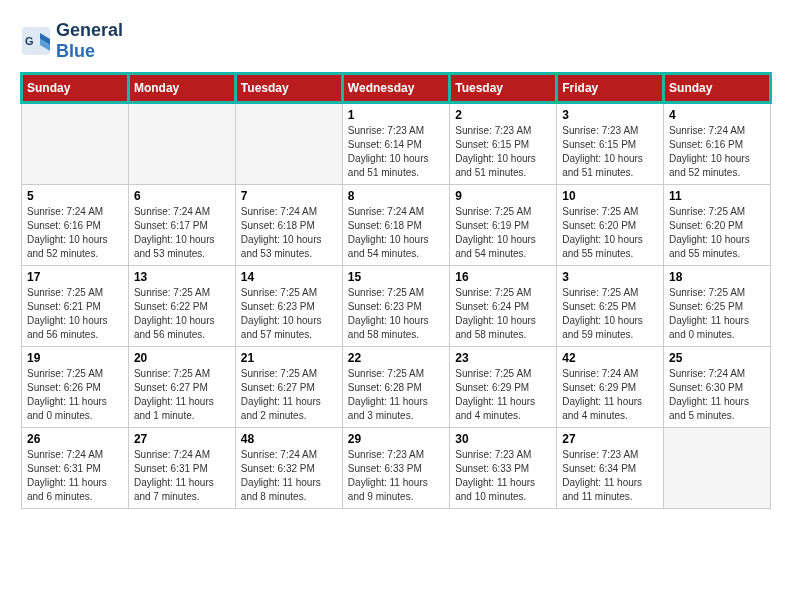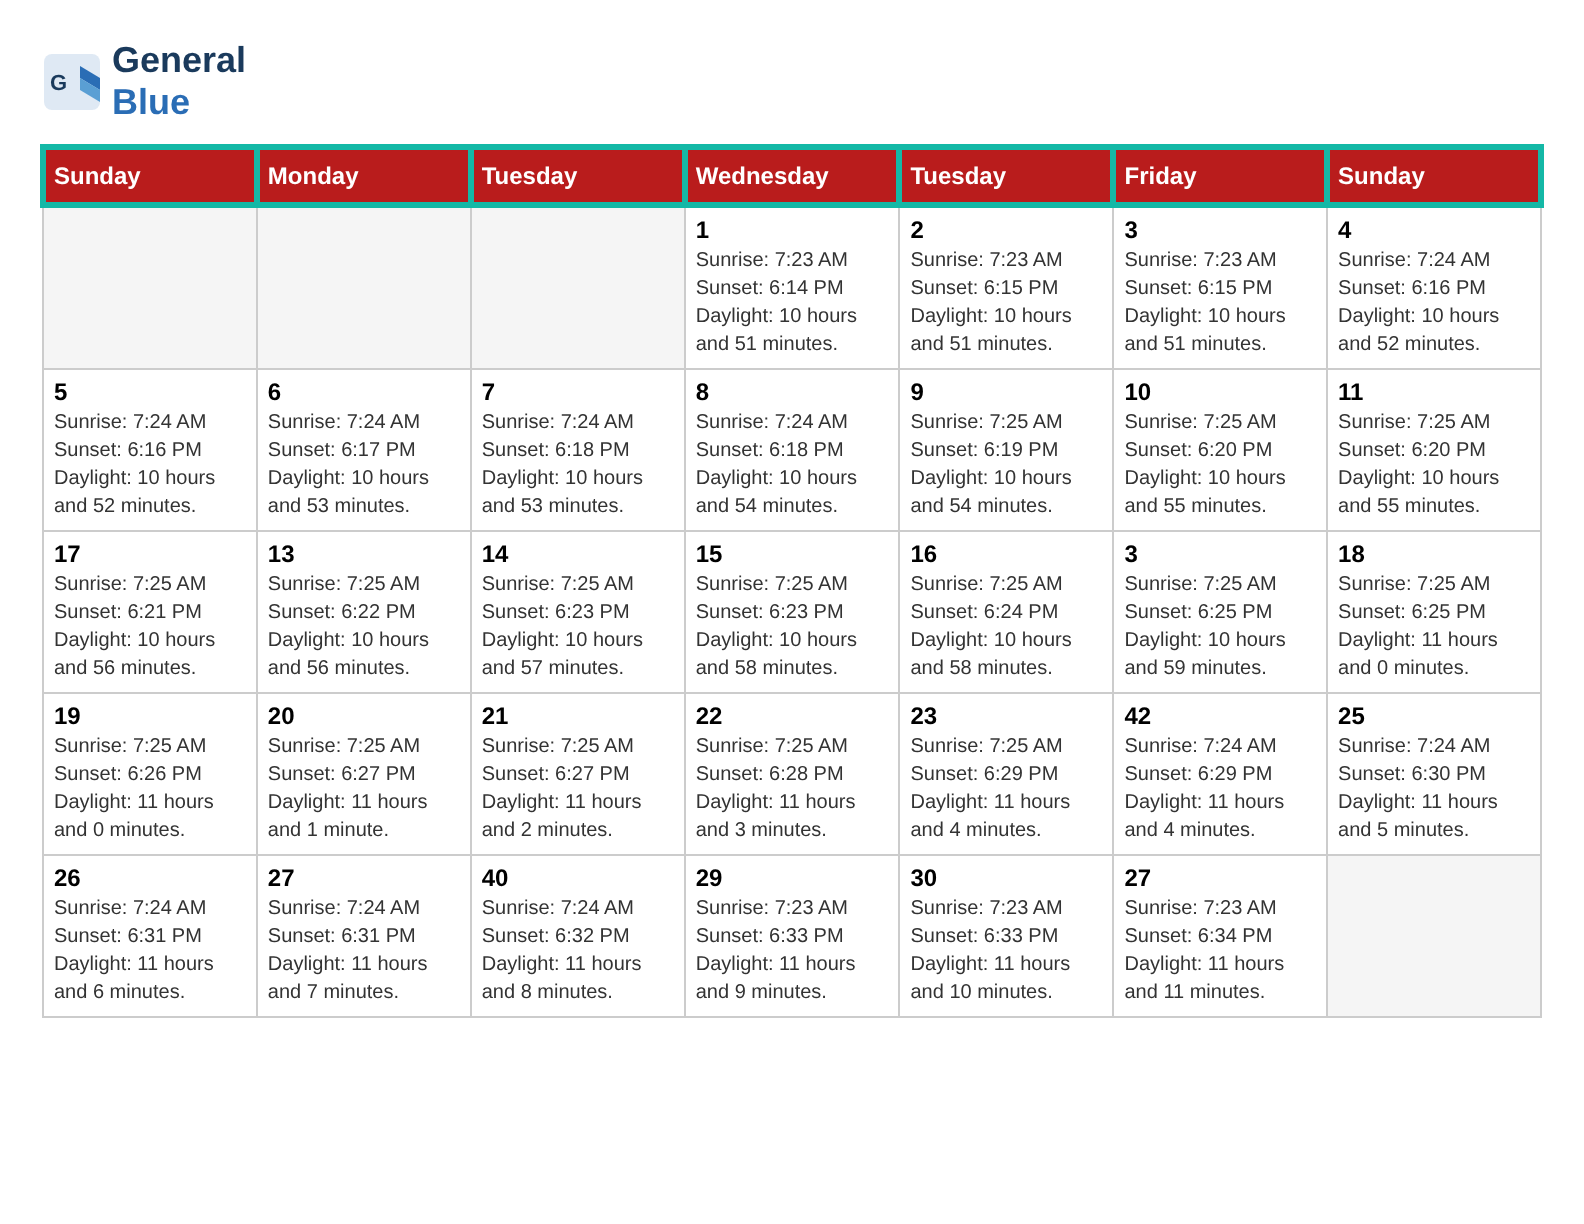--- a/index.html
+++ b/index.html
@@ -225,21 +225,21 @@
       <tr>
         <td>
           <span class="day-number">26</span>
           <div class="day-info">Sunrise: 7:24 AM<br>Sunset: 6:31 PM<br>Daylight: 11 hours<br>and 6 minutes.</div>
         </td>
         <td>
           <span class="day-number">27</span>
           <div class="day-info">Sunrise: 7:24 AM<br>Sunset: 6:31 PM<br>Daylight: 11 hours<br>and 7 minutes.</div>
         </td>
         <td>
-          <span class="day-number">40</span>
+          <span class="day-number">48</span>
           <div class="day-info">Sunrise: 7:24 AM<br>Sunset: 6:32 PM<br>Daylight: 11 hours<br>and 8 minutes.</div>
         </td>
         <td>
           <span class="day-number">29</span>
           <div class="day-info">Sunrise: 7:23 AM<br>Sunset: 6:33 PM<br>Daylight: 11 hours<br>and 9 minutes.</div>
         </td>
         <td>
           <span class="day-number">30</span>
           <div class="day-info">Sunrise: 7:23 AM<br>Sunset: 6:33 PM<br>Daylight: 11 hours<br>and 10 minutes.</div>
         </td>

